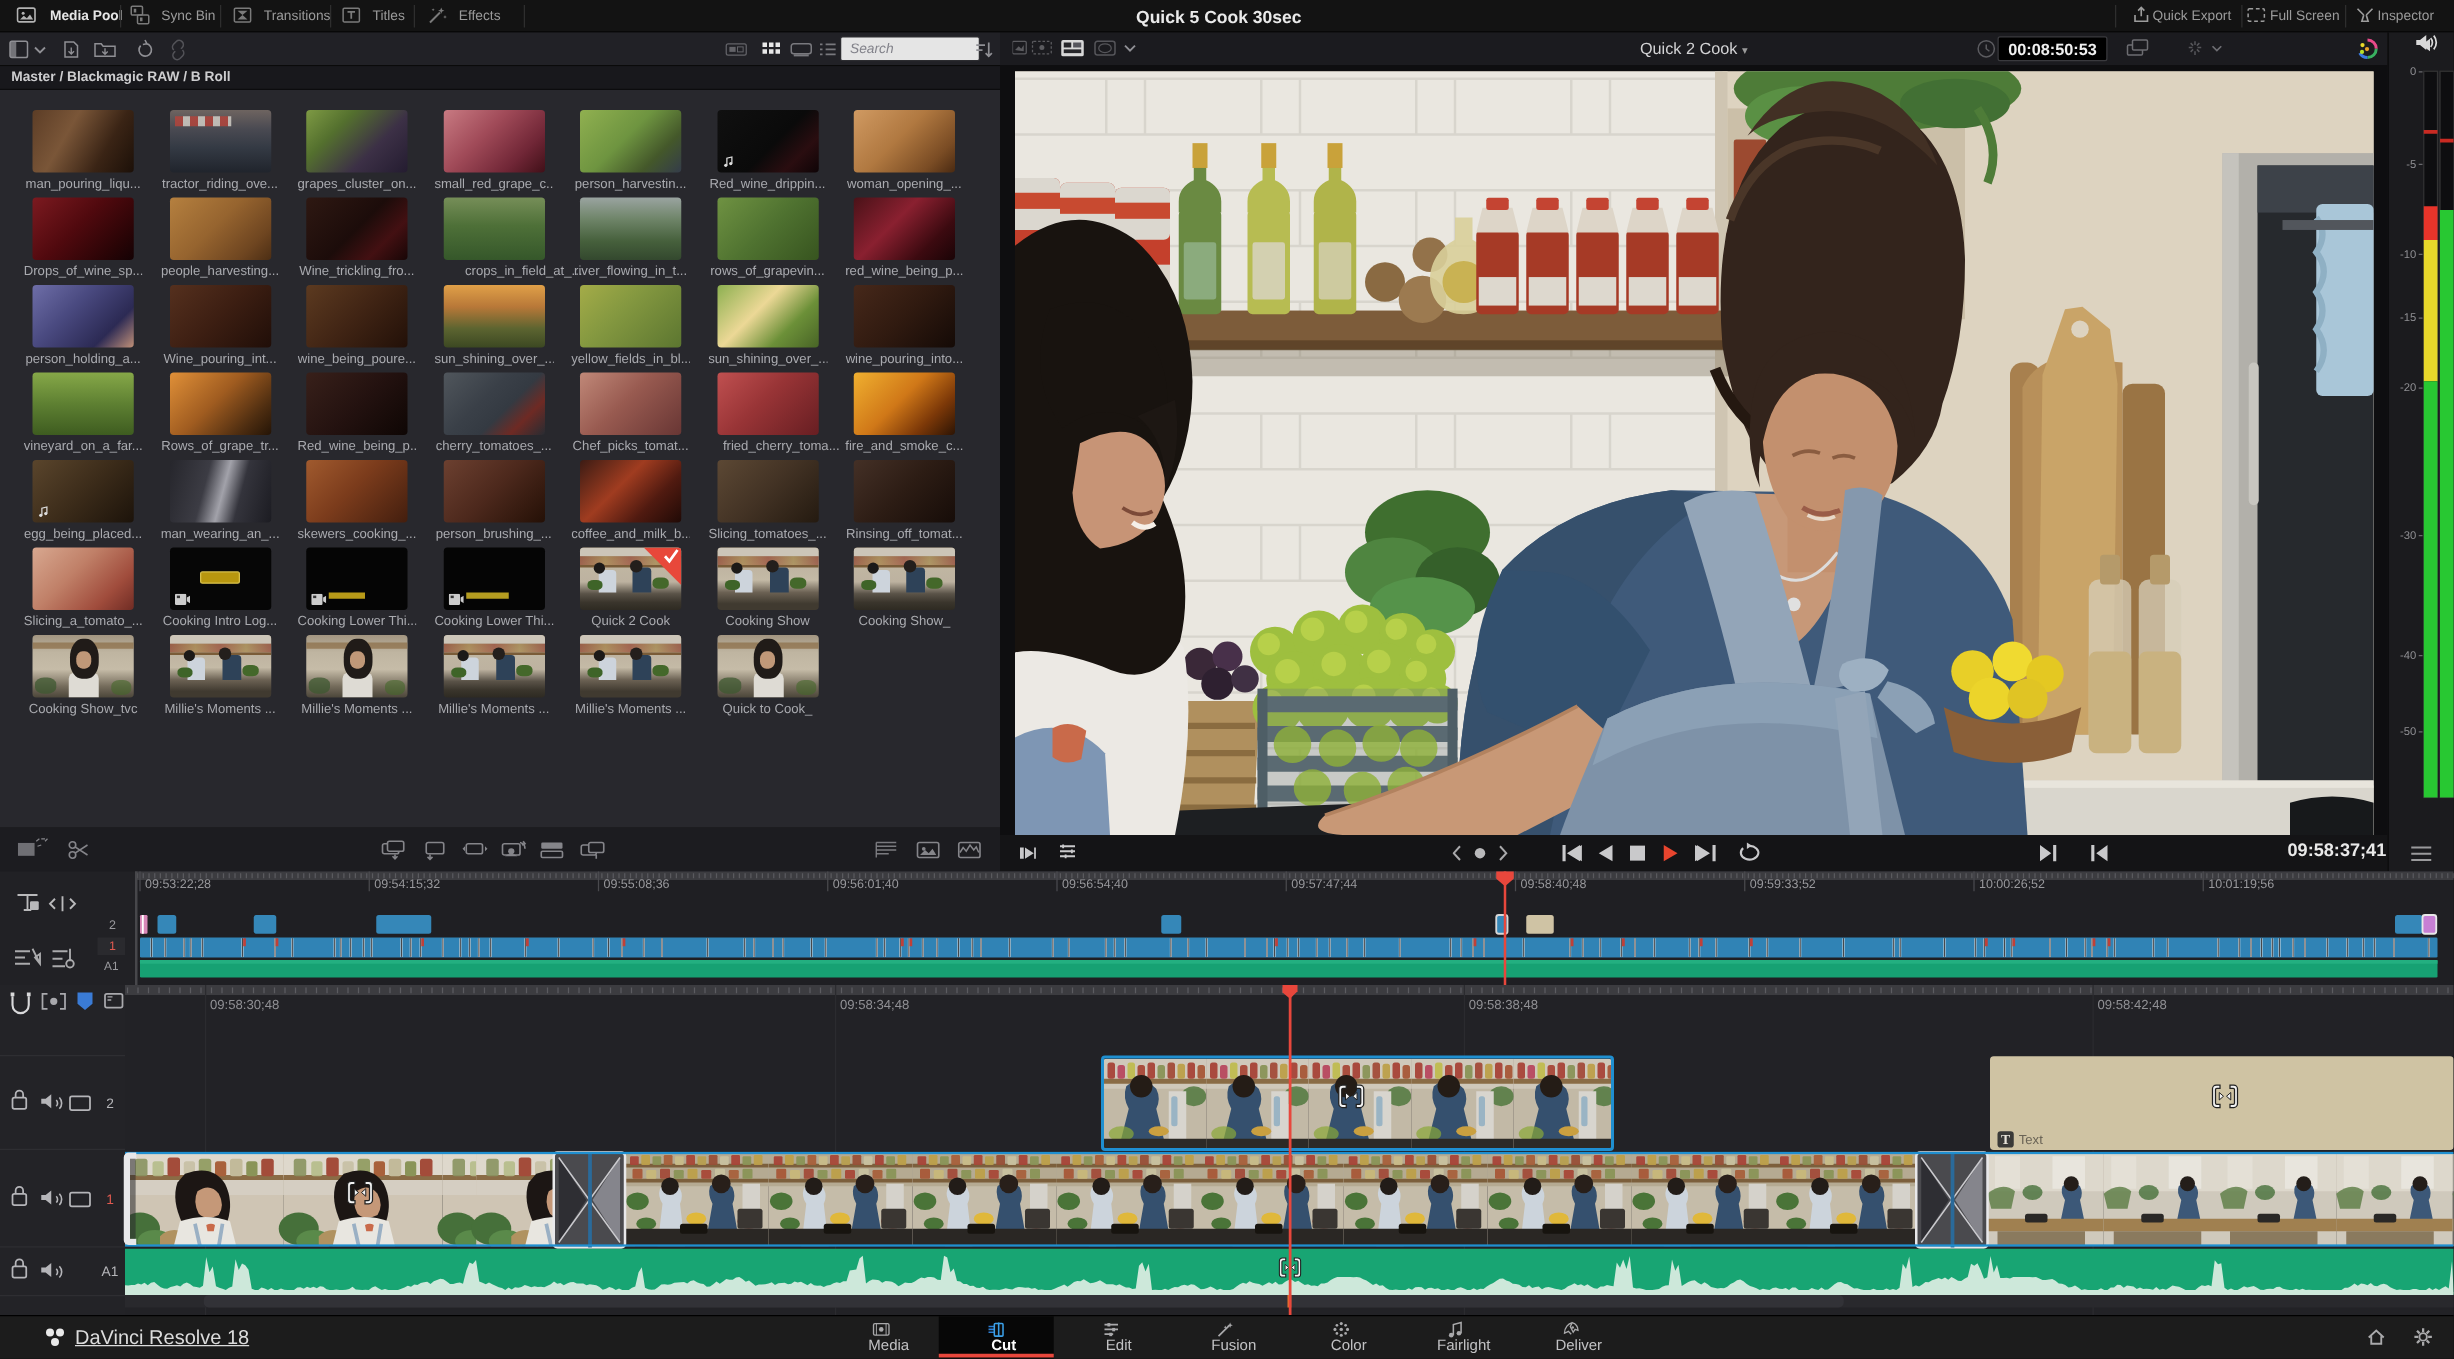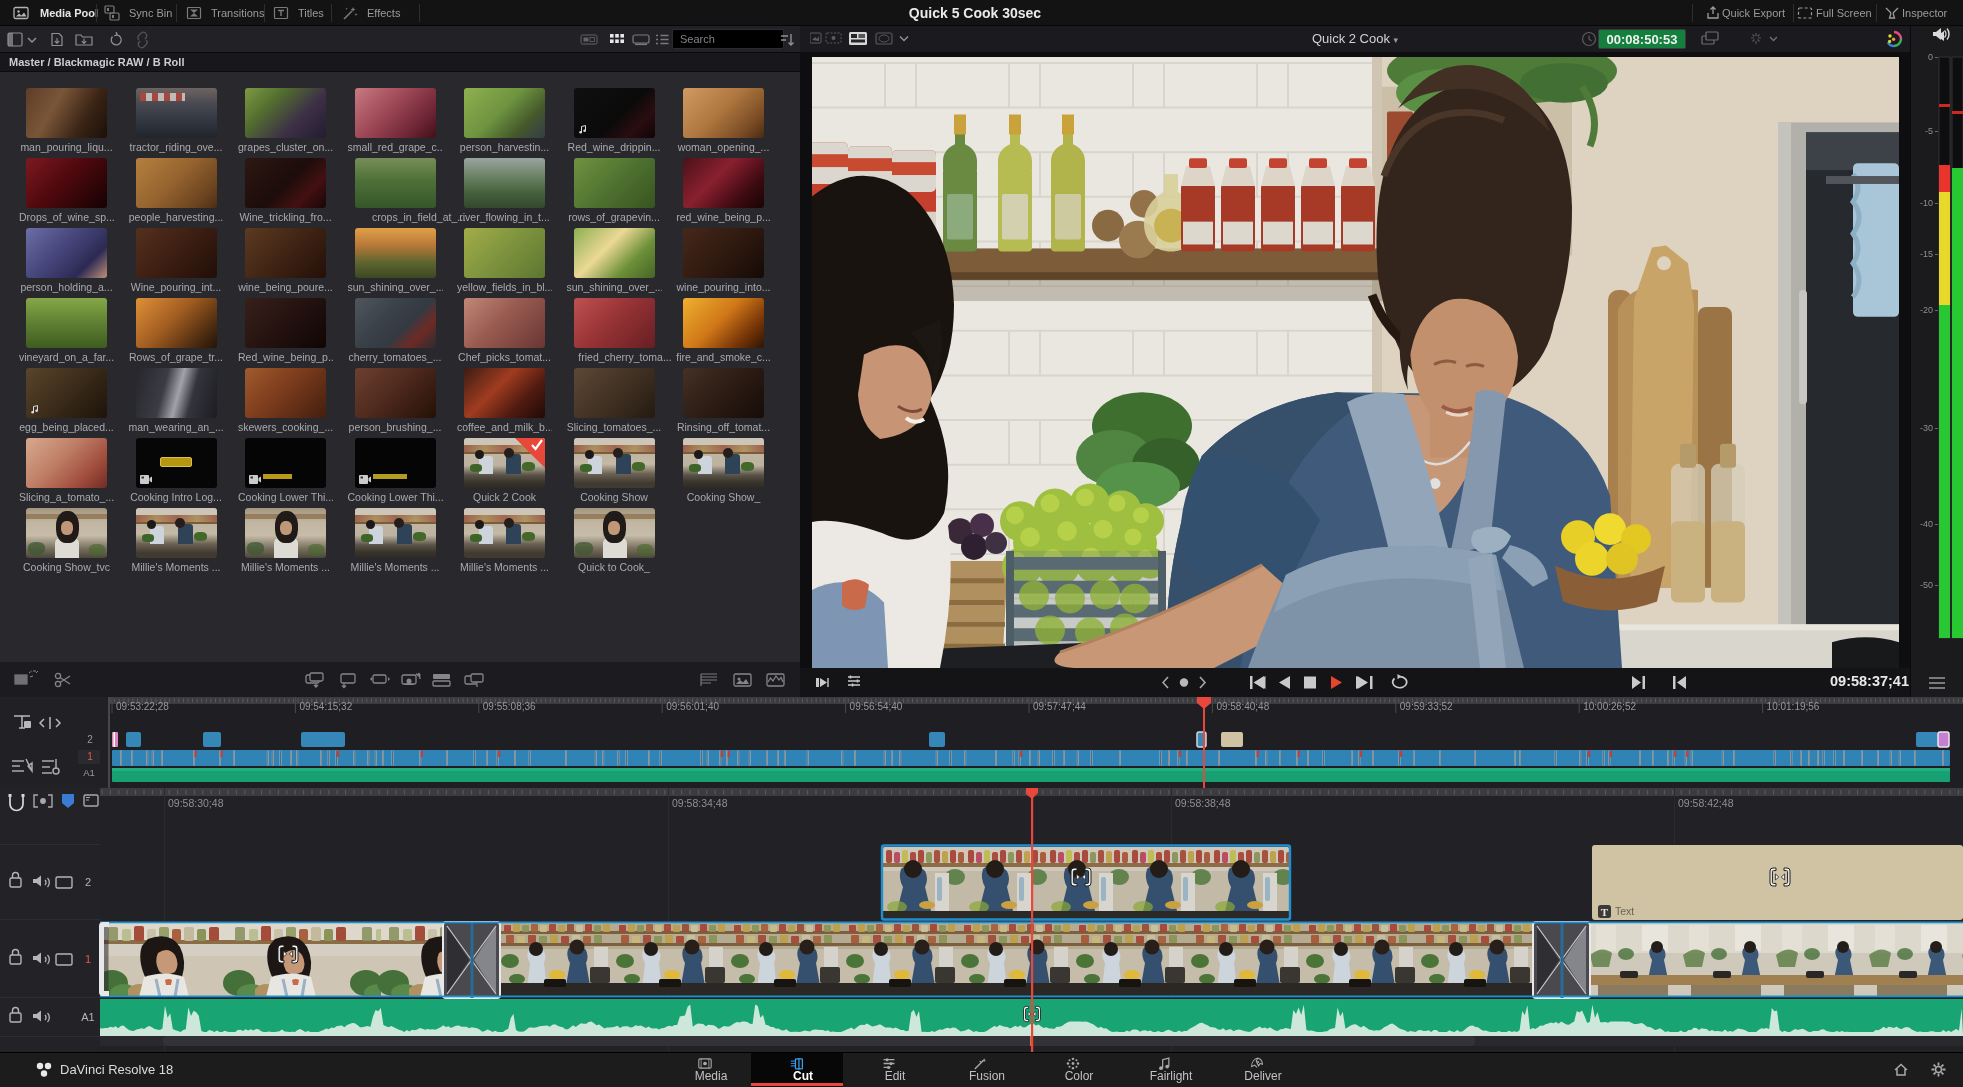--- a/index.html
+++ b/index.html
@@ -150,21 +150,21 @@
             <rect x="40.4" y="8.4" width="3.6" height="3.6"></rect>
           </g>
 <g opacity=".8">
             <rect x="53" y="4" width="16" height="8" rx="2" fill="none" stroke="#8f8f94" stroke-width="1.2"></rect>
             <rect x="55" y="12.5" width="12" height="1.6" fill="#8f8f94"></rect>
           </g>
 <g opacity=".8" stroke="#8f8f94" stroke-width="1.4">
             <path d="M76 4.5h2M76 8.5h2M76 12.5h2M80.5 4.5h8M80.5 8.5h8M80.5 12.5h8"></path>
           </g>
 </svg>
-        <div class="abs" style="left:672px;top:3px;width:112px;height:20px;background:#000000;border:1px solid #2c2c30;border-radius:2px;color:#82828a;font-size:11px;line-height:19px;padding-left:7px;">Search</div>
+        <div class="abs" style="left:672px;top:3px;width:112px;height:20px;background:#e5e5e5;border:1px solid #2c2c30;border-radius:2px;color:#82828a;font-size:11px;line-height:19px;padding-left:7px;font-style:italic;">Search</div>
         <svg class="abs" style="left:779px;top:5px;" width="18" height="18" viewBox="0 0 18 18">
           <path d="M2 5h7M2 9h5" stroke="#8f8f94" stroke-width="1.4"></path>
           <path d="M12 3v11M9.5 11.5L12 14l2.5-2.5" stroke="#8f8f94" stroke-width="1.4" fill="none"></path>
         </svg>
       </div>
       <div id="crumb">Master / Blackmagic RAW / B Roll</div>
       <div id="grid">
         <div class="th" style="left:26px;top:16px;background:linear-gradient(120deg,#5c3d26 0%,#7a5638 35%,#3a2415 70%,#1c1008 100%);overflow:hidden;"></div>
         <div class="tl" style="left:19px;top:69px;width:95px;">man_pouring_liqu...</div>
         <div class="th" style="left:135.5px;top:16px;background:linear-gradient(180deg,#6e6460 0%,#4a4a52 30%,#343a44 60%,#20242c 100%);overflow:hidden;">
@@ -402,21 +402,21 @@
             <rect x="66" y="3" width="16" height="11" rx="2" stroke="#909095" fill="none" stroke-width="1.2"></rect>
             <path d="M69 8.5a5 3.5 0 0 1 10 0M79 8.5a5 3.5 0 0 1-10 0" stroke="#909095" fill="none"></path>
           </g>
 <path d="M90 6.5l4 4 4-4" stroke="#909095" stroke-width="1.5" fill="none"></path>
 </svg>
         <div class="abs" style="left:400px;top:0;width:310px;text-align:center;height:26px;line-height:26px;color:#d2d2d4;font-size:13px;">Quick 2 Cook <span style="font-size:9px;color:#9a9a9a;">▾</span></div>
         <svg class="abs" style="left:780px;top:4px;" width="18" height="18" viewBox="0 0 18 18" opacity=".55">
           <circle cx="9" cy="9" r="6.5" stroke="#909095" fill="none" stroke-width="1.2"></circle>
           <path d="M9 5.5V9l2.5 2" stroke="#909095" fill="none" stroke-width="1.2"></path>
         </svg>
-        <div class="abs" style="left:798px;top:3px;width:88px;height:20px;background:#15803d;border:1px solid #3a3a3e;border-radius:2px;color:#f0f0f0;font-size:13px;font-weight:bold;text-align:center;line-height:19px;">00:08:50:53</div>
+        <div class="abs" style="left:798px;top:3px;width:88px;height:20px;background:#000000;border:1px solid #3a3a3e;border-radius:2px;color:#f0f0f0;font-size:13px;font-weight:bold;text-align:center;line-height:19px;">00:08:50:53</div>
         <svg class="abs" style="left:900px;top:4px;" width="120" height="18" viewBox="0 0 120 18">
 <g opacity=".7">
             <rect x="2" y="6" width="12" height="8" rx="1" stroke="#909095" fill="none" stroke-width="1.2"></rect>
             <rect x="6" y="2" width="12" height="8" rx="1" stroke="#909095" fill="#1b1b1f" stroke-width="1.2"></rect>
           </g>
 <g opacity=".5" transform="translate(48,0)">
             <path d="M8 3v3M8 11v3M3 8h3M10 8h3M4.5 4.5l2 2M11.5 11.5l-2-2M4.5 11.5l2-2M11.5 4.5l-2 2" stroke="#909095" stroke-width="1.2"></path>
           </g>
 <path d="M70 7l3.5 3.5L77 7" stroke="#909095" stroke-width="1.4" fill="none" opacity=".7"></path>
 </svg>
@@ -882,21 +882,21 @@
       </div>
       <div class="abs" style="left:100px;top:1036px;width:1863px;height:10px;background:#29292d;"></div>
       <div class="abs" style="left:163px;top:1036px;width:1312px;height:10px;background:#323237;border-radius:4px;"></div>
       <div class="abs" style="left:1030px;top:1036px;width:3px;height:10px;background:#e8702c;"></div>
       <div id="botbar"></div>
       <svg class="abs" style="left:34px;top:1060px;" width="20" height="20" viewBox="0 0 20 20">
         <circle cx="6" cy="6" r="3.2" fill="#e9e9e9"></circle>
         <circle cx="14" cy="6" r="3.2" fill="#e9e9e9"></circle>
         <circle cx="10" cy="13.5" r="3.2" fill="#e9e9e9"></circle>
       </svg>
-      <div class="abs" style="left:60px;top:1062px;color:#dcdcdc;font-size:13px;">DaVinci Resolve 18</div>
+      <div class="abs" style="left:60px;top:1062px;color:#dcdcdc;font-size:16px;text-decoration:underline;">DaVinci Resolve 18</div>
       <div class="abs" style="left:751px;top:1053px;width:92px;height:34px;background:#070707;"></div>
       <div class="abs" style="left:751px;top:1083px;width:92px;height:3px;background:#e8473c;"></div>
       <div class="btab" style="left:659px;">
         <svg style="position:absolute;left:36px;top:3px;" width="20" height="17" viewBox="0 0 24 22">
           <rect x="4" y="5" width="16" height="12" rx="1.5" stroke="#a9a9ab" fill="none" stroke-width="1.4"></rect>
           <path d="M7 5v12M17 5v12" stroke="#a9a9ab"></path>
           <circle cx="12" cy="11" r="2.4" fill="#a9a9ab"></circle>
         </svg>
         <div class="lbl" style="color:#c2c2c4;">Media</div>
       </div>

